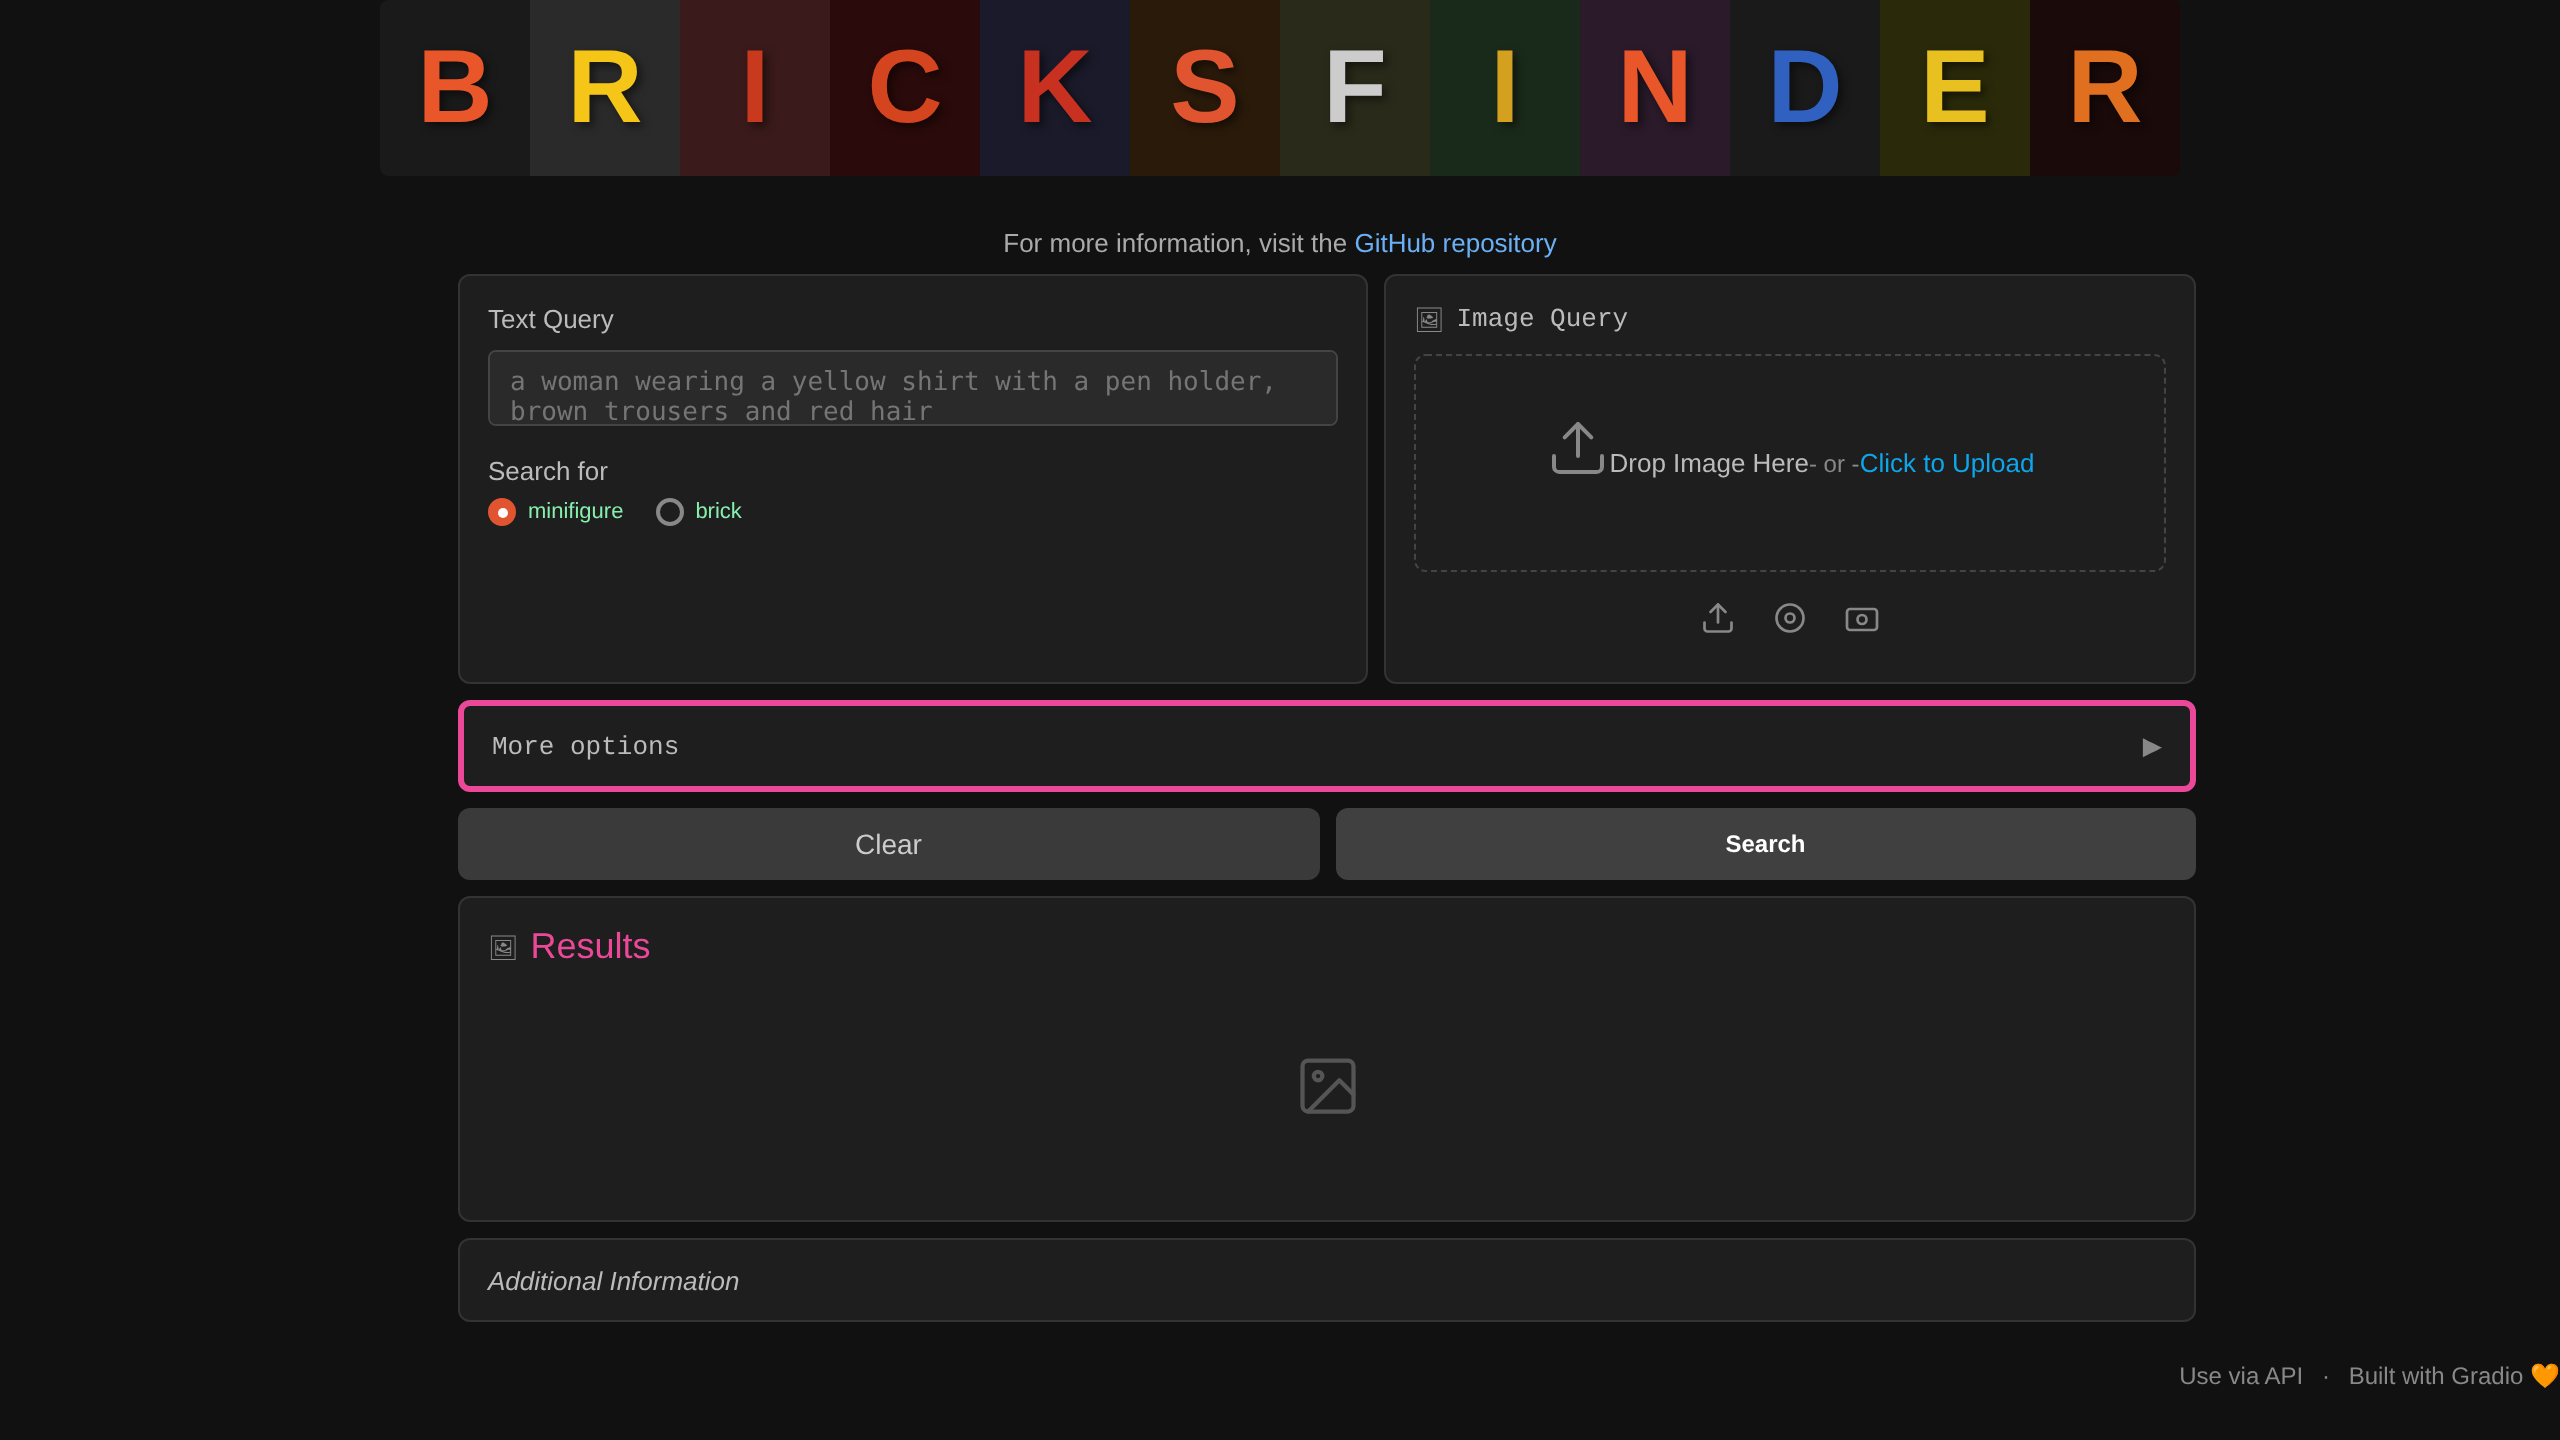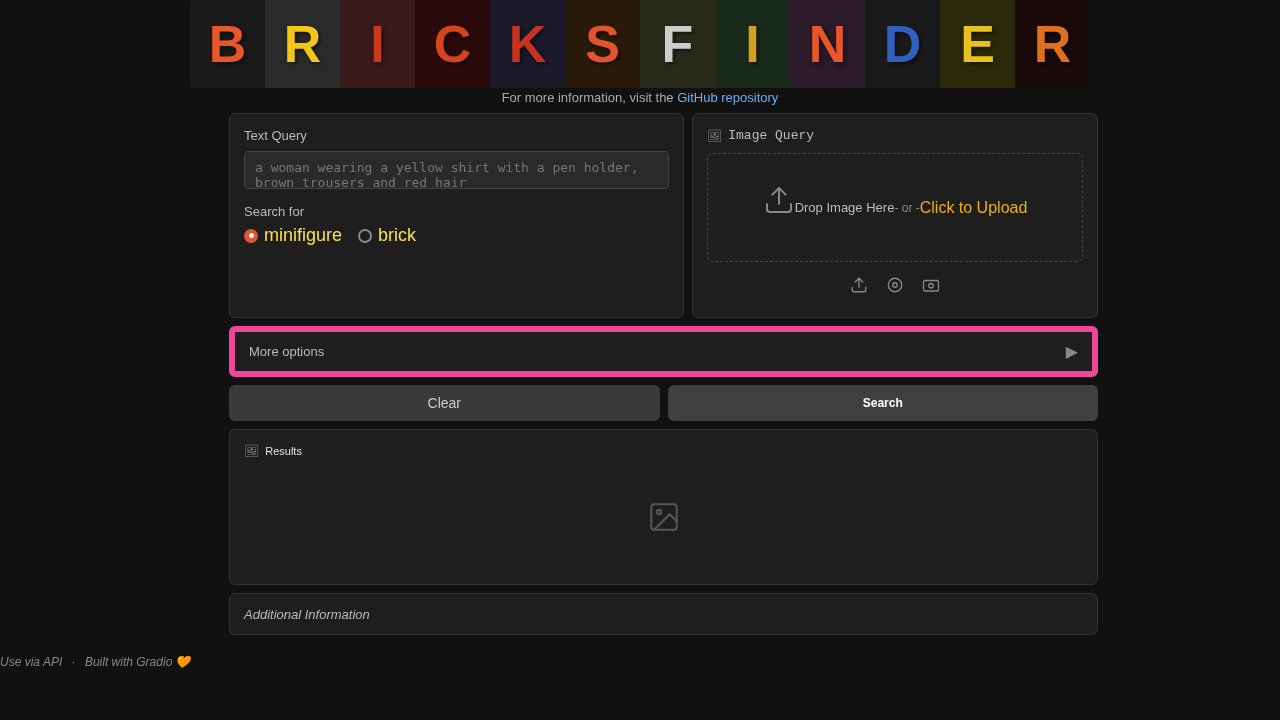--- a/index.html
+++ b/index.html
@@ -40,21 +40,21 @@
     .bc-f  { background: #2a2a1a; color: #ccc; }
     .bc-i2 { background: #1a2a1a; color: #d4a020; }
     .bc-n  { background: #2a1a2a; color: #e8562a; }
     .bc-d  { background: #1a1a1a; color: #3060c0; }
     .bc-e  { background: #2a2a0a; color: #e8c020; }
     .bc-r2 { background: #1a0a0a; color: #e07020; }
 
     
     .info-line {
       text-align: center;
-      margin: 2px 0 8px;
+      margin: 26px 0 8px;
       font-size: 13px;
       color: #aaa;
     }
     .info-line a {
       color: #6ab0f5;
       text-decoration: none;
     }
 
     
     .main-container {
@@ -132,35 +132,36 @@
     }
     .radio-dot.selected::after {
       content: '';
       width: 5px;
       height: 5px;
       border-radius: 50%;
       background: #fff;
     }
 
     .radio-label {
-      color: #fde047;
-      font-size: 18px;
+      color: #86efac;
+      font-size: 11px;
     }
 
     
     .more-options-bar {
       background: #1e1e1e;
-      border: 6px solid #ec4899;
+      border: 3px solid #ec4899;
       border-radius: 6px;
       padding: 10px 14px;
       display: flex;
       align-items: center;
       justify-content: space-between;
       margin-bottom: 8px;
       cursor: pointer;
+      font-family: Liberation Mono, monospace;
     }
 
     .more-options-label {
       font-size: 13px;
       color: #bbb;
     }
 
     .chevron-icon {
       color: #888;
       font-size: 16px;
@@ -242,22 +243,22 @@
       color: #bbb;
       line-height: 1.8;
     }
 
     .drop-or {
       color: #888;
       font-size: 12px;
     }
 
     .drop-click {
-      color: #eab308;
-      font-size: 16px;
+      color: #0ea5e9;
+      font-size: 13px;
     }
 
     .image-tools {
       display: flex;
       gap: 10px;
       justify-content: center;
       margin-top: 10px;
     }
 
     .image-tool-btn {
@@ -308,25 +309,24 @@
       font-style: italic;
     }
 
     .additional-label {
       font-size: 13px;
       color: #bbb;
     }
 
     
     .footer {
-      text-align: left;
+      text-align: right;
       margin-top: 20px;
       font-size: 12px;
       color: #888;
-      font-style: italic;
     }
     .footer a {
       color: #888;
       text-decoration: none;
     }
     .footer .dot {
       margin: 0 6px;
     }
   </style>
 </head>
@@ -428,21 +428,21 @@
   </div>
 
   <div class="buttons-row">
     <button class="btn-clear">Clear</button>
     <button class="btn-search">Search</button>
   </div>
 
   <div class="results-panel">
     <div class="results-header">
       <span style="color:#888;font-size:12px;">🖼</span>
-      <span style="font-size:11px;color:#e5e5e5;">Results</span>
+      <span style="font-size:18px;color:#ec4899;">Results</span>
     </div>
     <div class="results-body">
       <div class="placeholder-img-icon">
         <svg width="34" height="34" viewBox="0 0 24 24" fill="none" stroke="#555" stroke-width="1.5" stroke-linecap="round" stroke-linejoin="round">
           <rect x="3" y="3" width="18" height="18" rx="2"></rect>
           <circle cx="8.5" cy="8.5" r="1.5"></circle>
           <polyline points="21 15 16 10 5 21"></polyline>
         </svg>
       </div>
     </div>

